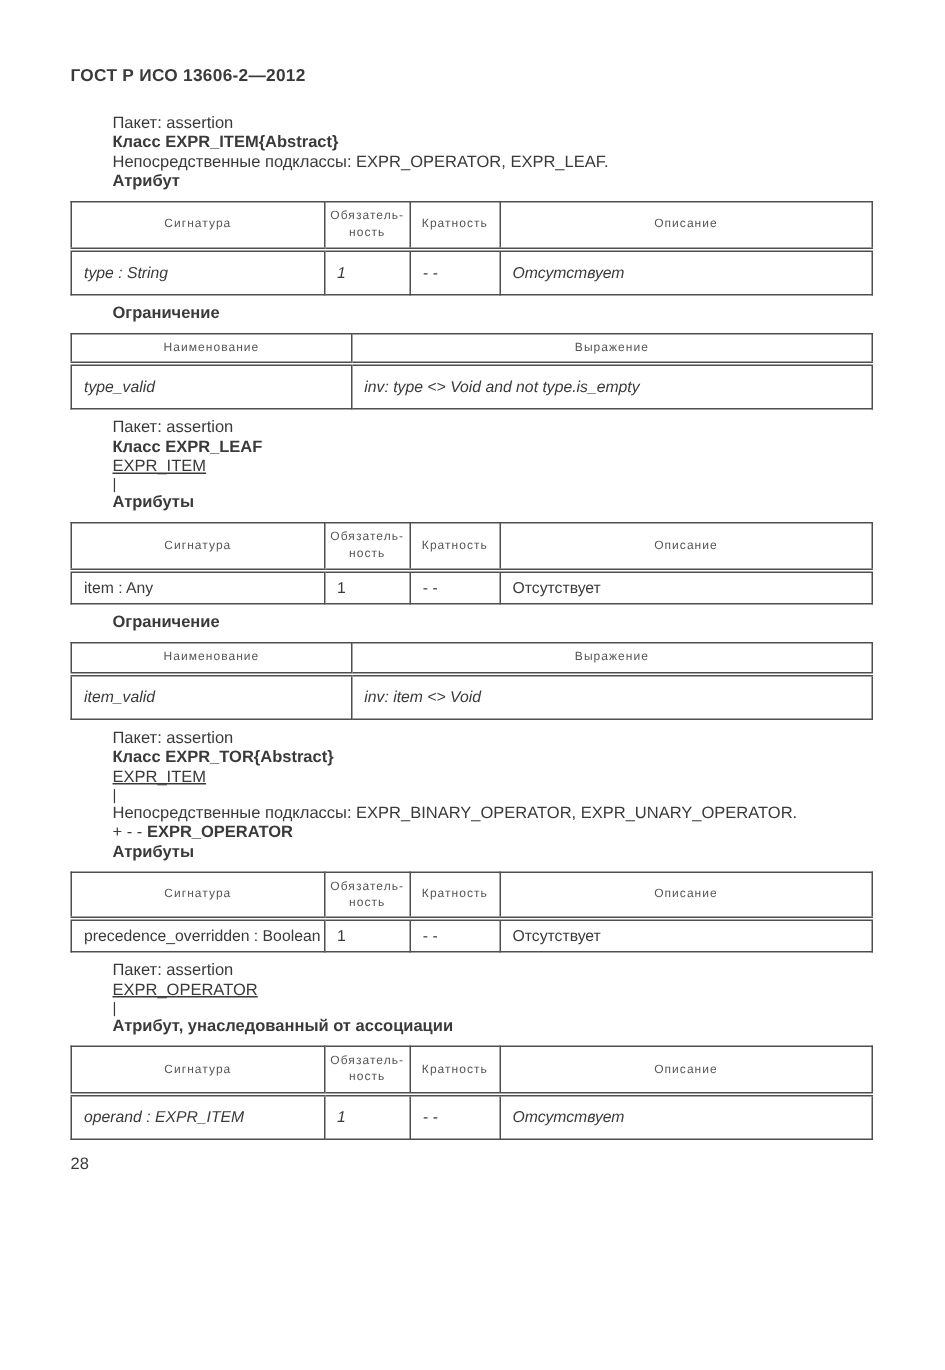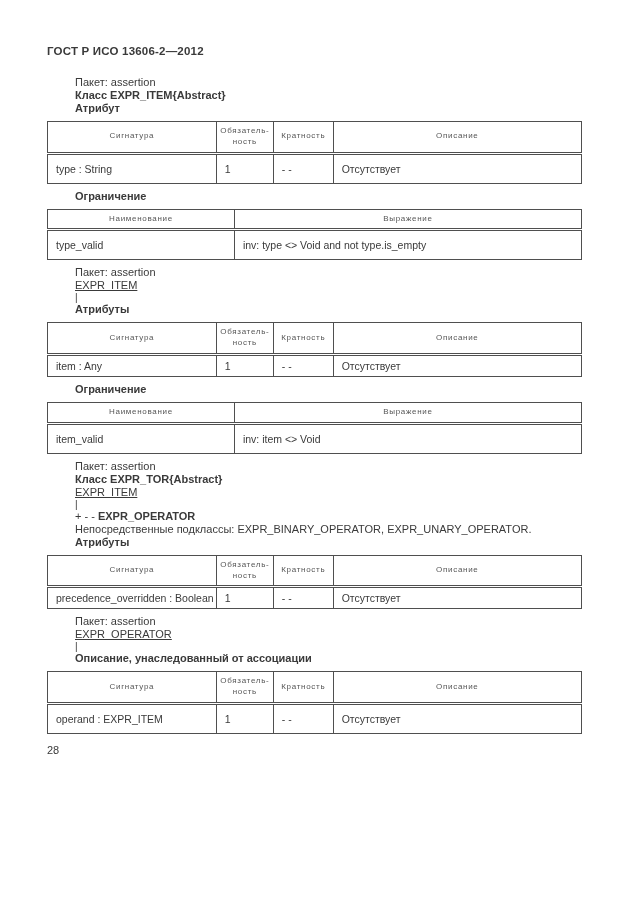--- a/index.html
+++ b/index.html
@@ -44,39 +44,40 @@
     border-bottom: 3px double #4f4f4f;
   }
   td {
     font-size: 10.5px;
     color: #3a3a3a;
     padding: 4px 8px;
     vertical-align: middle;
     overflow: hidden;
     white-space: nowrap;
   }
-  table.tall td { padding-top: 8px; padding-bottom: 8px; }
+  table.tall td { padding-top: 8px; padding-bottom: 8px; font-style: italic; }
   col.c-sig  { width: 31.6%; }
   col.c-mand { width: 10.7%; }
   col.c-card { width: 11.2%; }
   col.c-desc { width: 46.5%; }
   col.c-name { width: 35%; }
   col.c-expr { width: 65%; }
   .page-number { font-size: 11px; margin-top: 10px; }
 </style>
 </head>
 <body>
 
 <div class="page">
 
   <div class="doc-header">ГОСТ Р ИСО 13606-2—2012</div>
 
   <div class="tblock">
     <div class="line">Пакет: assertion</div>
     <div class="line b">Класс EXPR_ITEM{Abstract}</div>
+    <div class="line">Непосредственные подклассы: EXPR_OPERATOR, EXPR_LEAF.</div>
     <div class="line b">Атрибут</div>
   </div>
 
   <table class="attr-table tall">
     <colgroup>
         <col class="c-sig">
         <col class="c-mand">
         <col class="c-card">
         <col class="c-desc">
       </colgroup>
@@ -116,20 +117,21 @@
     <tbody>
       <tr>
         <td>type_valid</td>
         <td>inv: type &lt;&gt; Void and not type.is_empty</td>
       </tr>
     </tbody>
   </table>
 
   <div class="tblock">
     <div class="line">Пакет: assertion</div>
+    <div class="line b">Класс EXPR_LEAF</div>
     <div class="line"><span class="u">EXPR_ITEM</span></div>
     <div class="line pipe-line">|</div>
     <div class="line b">Атрибуты</div>
   </div>
 
   <table class="attr-table">
     <colgroup>
         <col class="c-sig">
         <col class="c-mand">
         <col class="c-card">
@@ -174,22 +176,22 @@
         <td>inv: item &lt;&gt; Void</td>
       </tr>
     </tbody>
   </table>
 
   <div class="tblock">
     <div class="line">Пакет: assertion</div>
     <div class="line b">Класс EXPR_TOR{Abstract}</div>
     <div class="line"><span class="u">EXPR_ITEM</span></div>
     <div class="line pipe-line">|</div>
+    <div class="line">Непосредственные подклассы: EXPR_BINARY_OPERATOR, EXPR_UNARY_OPERATOR.</div>
     <div class="line"><span>+ - - </span><span class="b">EXPR_OPERATOR</span></div>
-    <div class="line">Непосредственные подклассы: EXPR_BINARY_OPERATOR, EXPR_UNARY_OPERATOR.</div>
     <div class="line b">Атрибуты</div>
   </div>
 
   <table class="attr-table">
     <colgroup>
         <col class="c-sig">
         <col class="c-mand">
         <col class="c-card">
         <col class="c-desc">
       </colgroup>
@@ -208,21 +210,21 @@
         <td>- -</td>
         <td>Отсутствует</td>
       </tr>
     </tbody>
   </table>
 
   <div class="tblock">
     <div class="line">Пакет: assertion</div>
     <div class="line"><span class="u">EXPR_OPERATOR</span></div>
     <div class="line pipe-line">|</div>
-    <div class="line b">Описание, унаследованный от ассоциации</div>
+    <div class="line b">Атрибут, унаследованный от ассоциации</div>
   </div>
 
   <table class="attr-table tall">
     <colgroup>
         <col class="c-sig">
         <col class="c-mand">
         <col class="c-card">
         <col class="c-desc">
       </colgroup>
     <thead>

